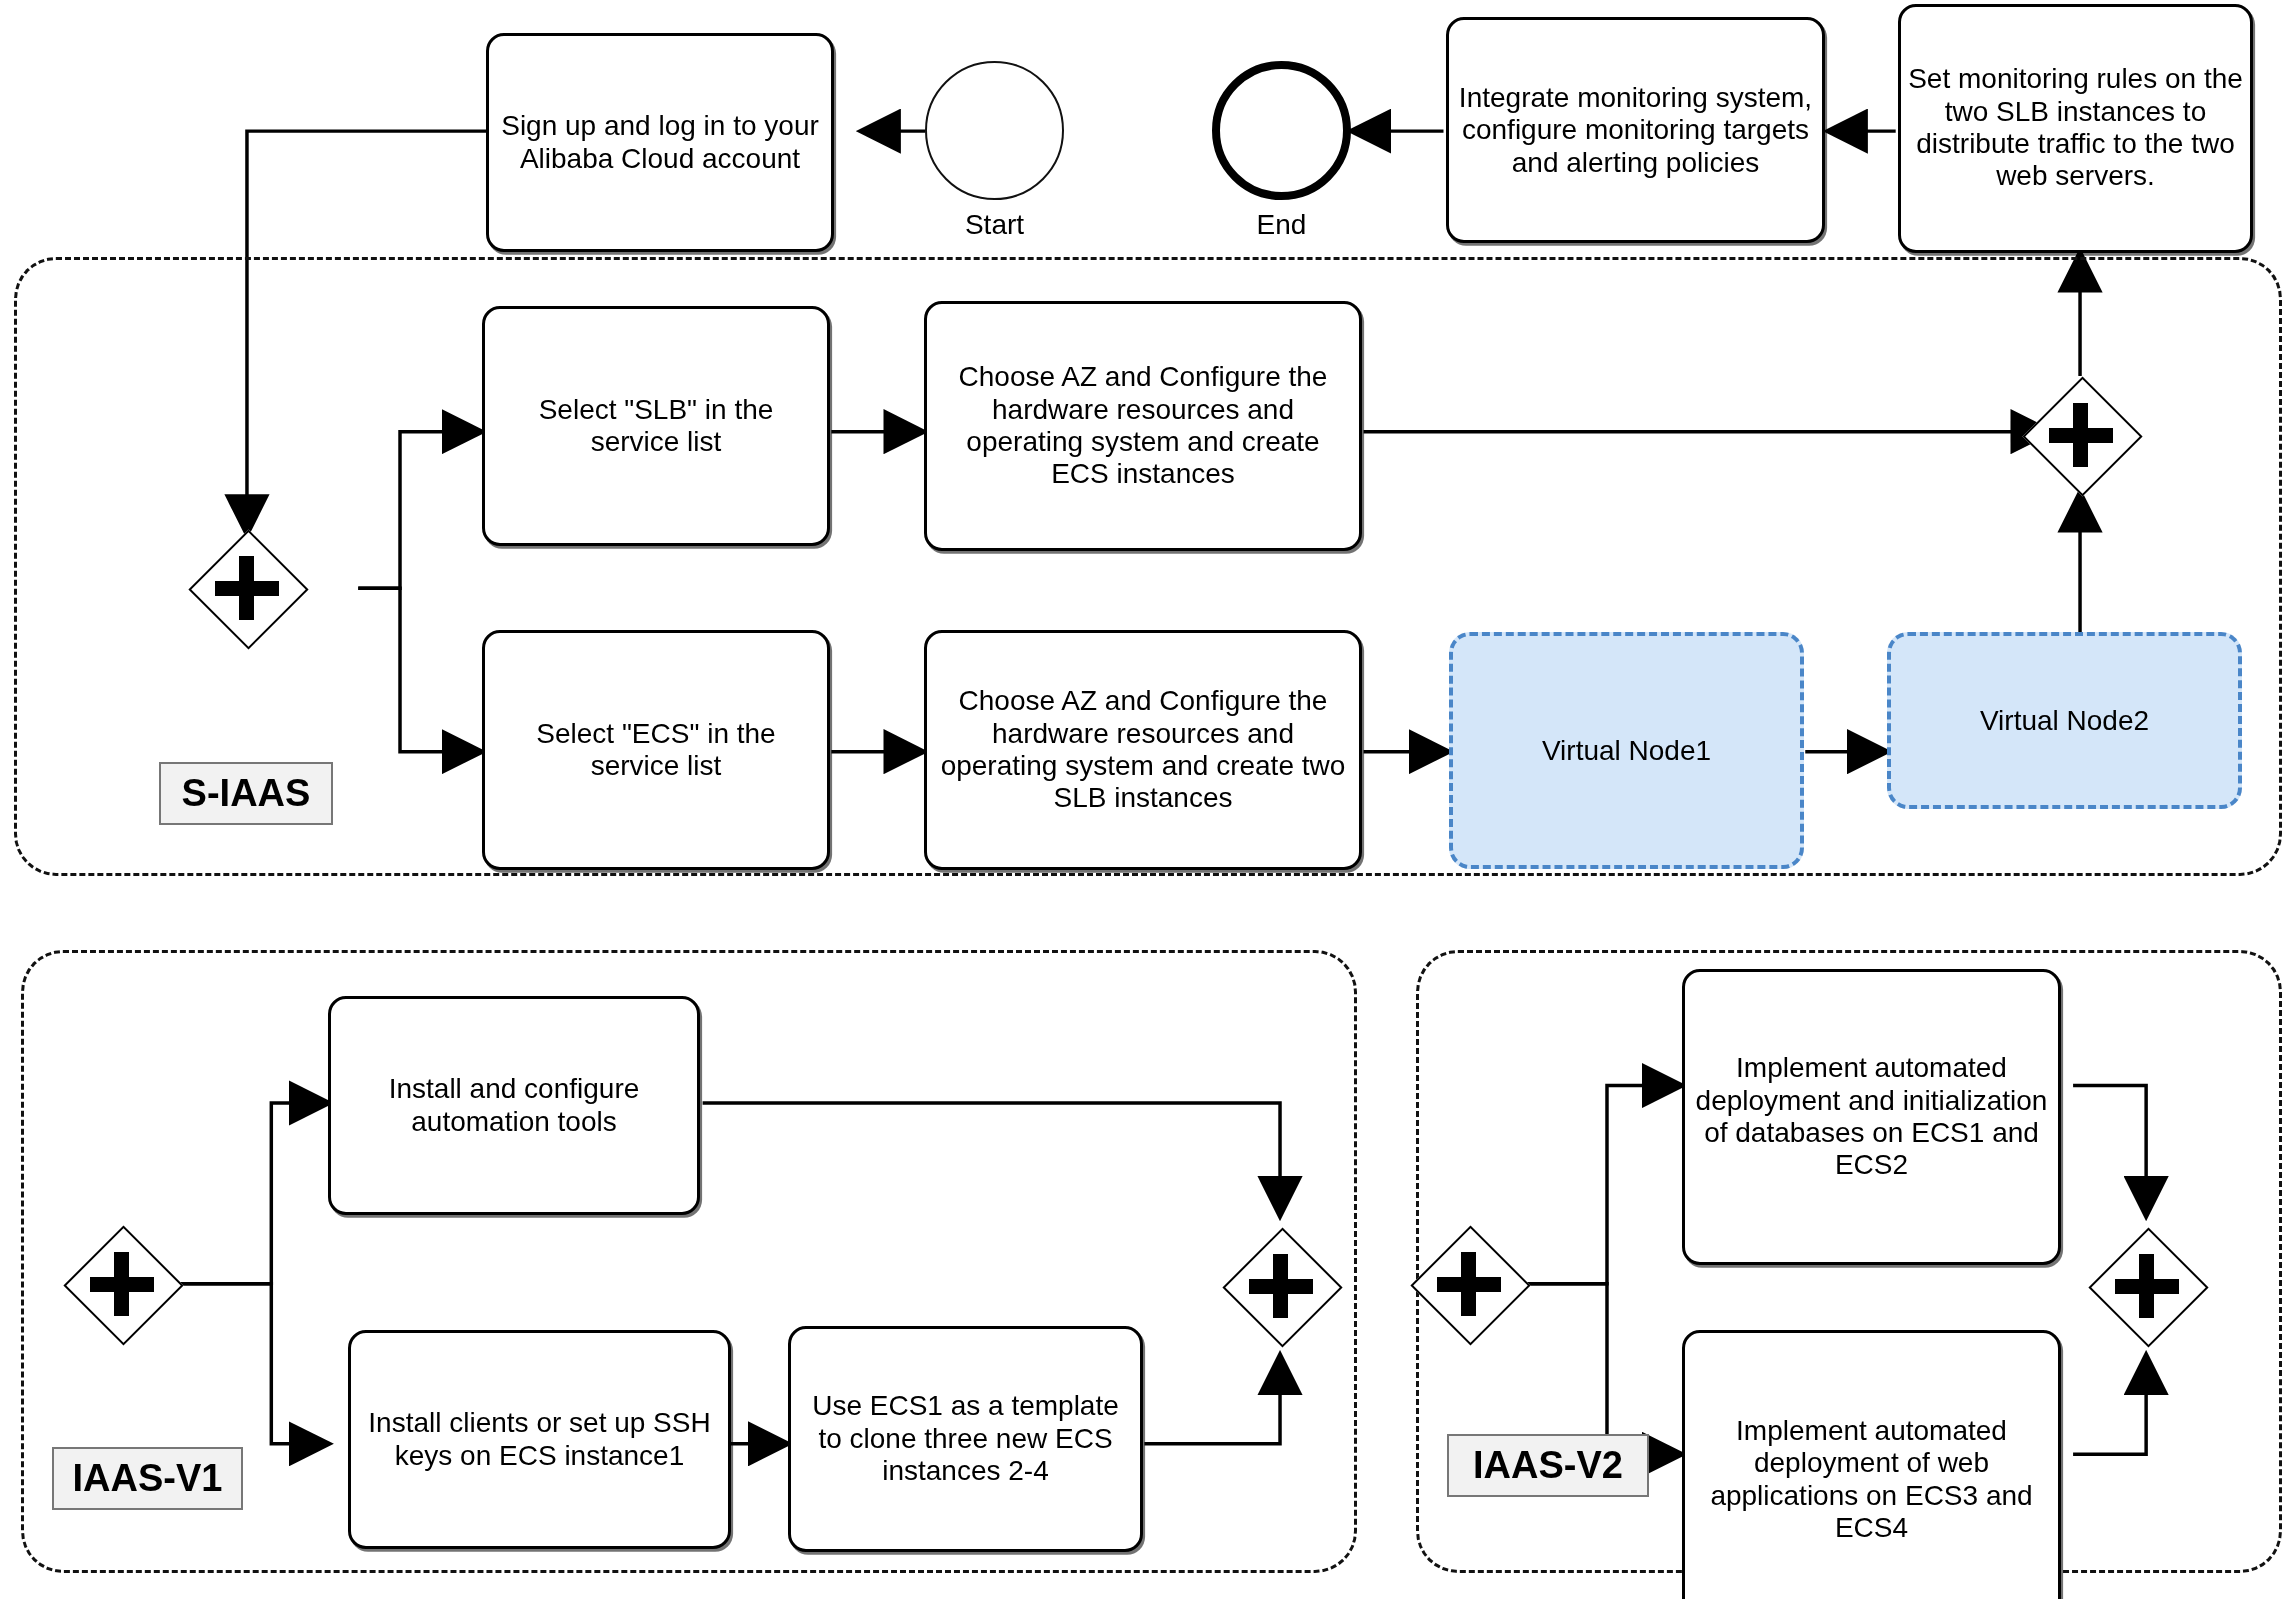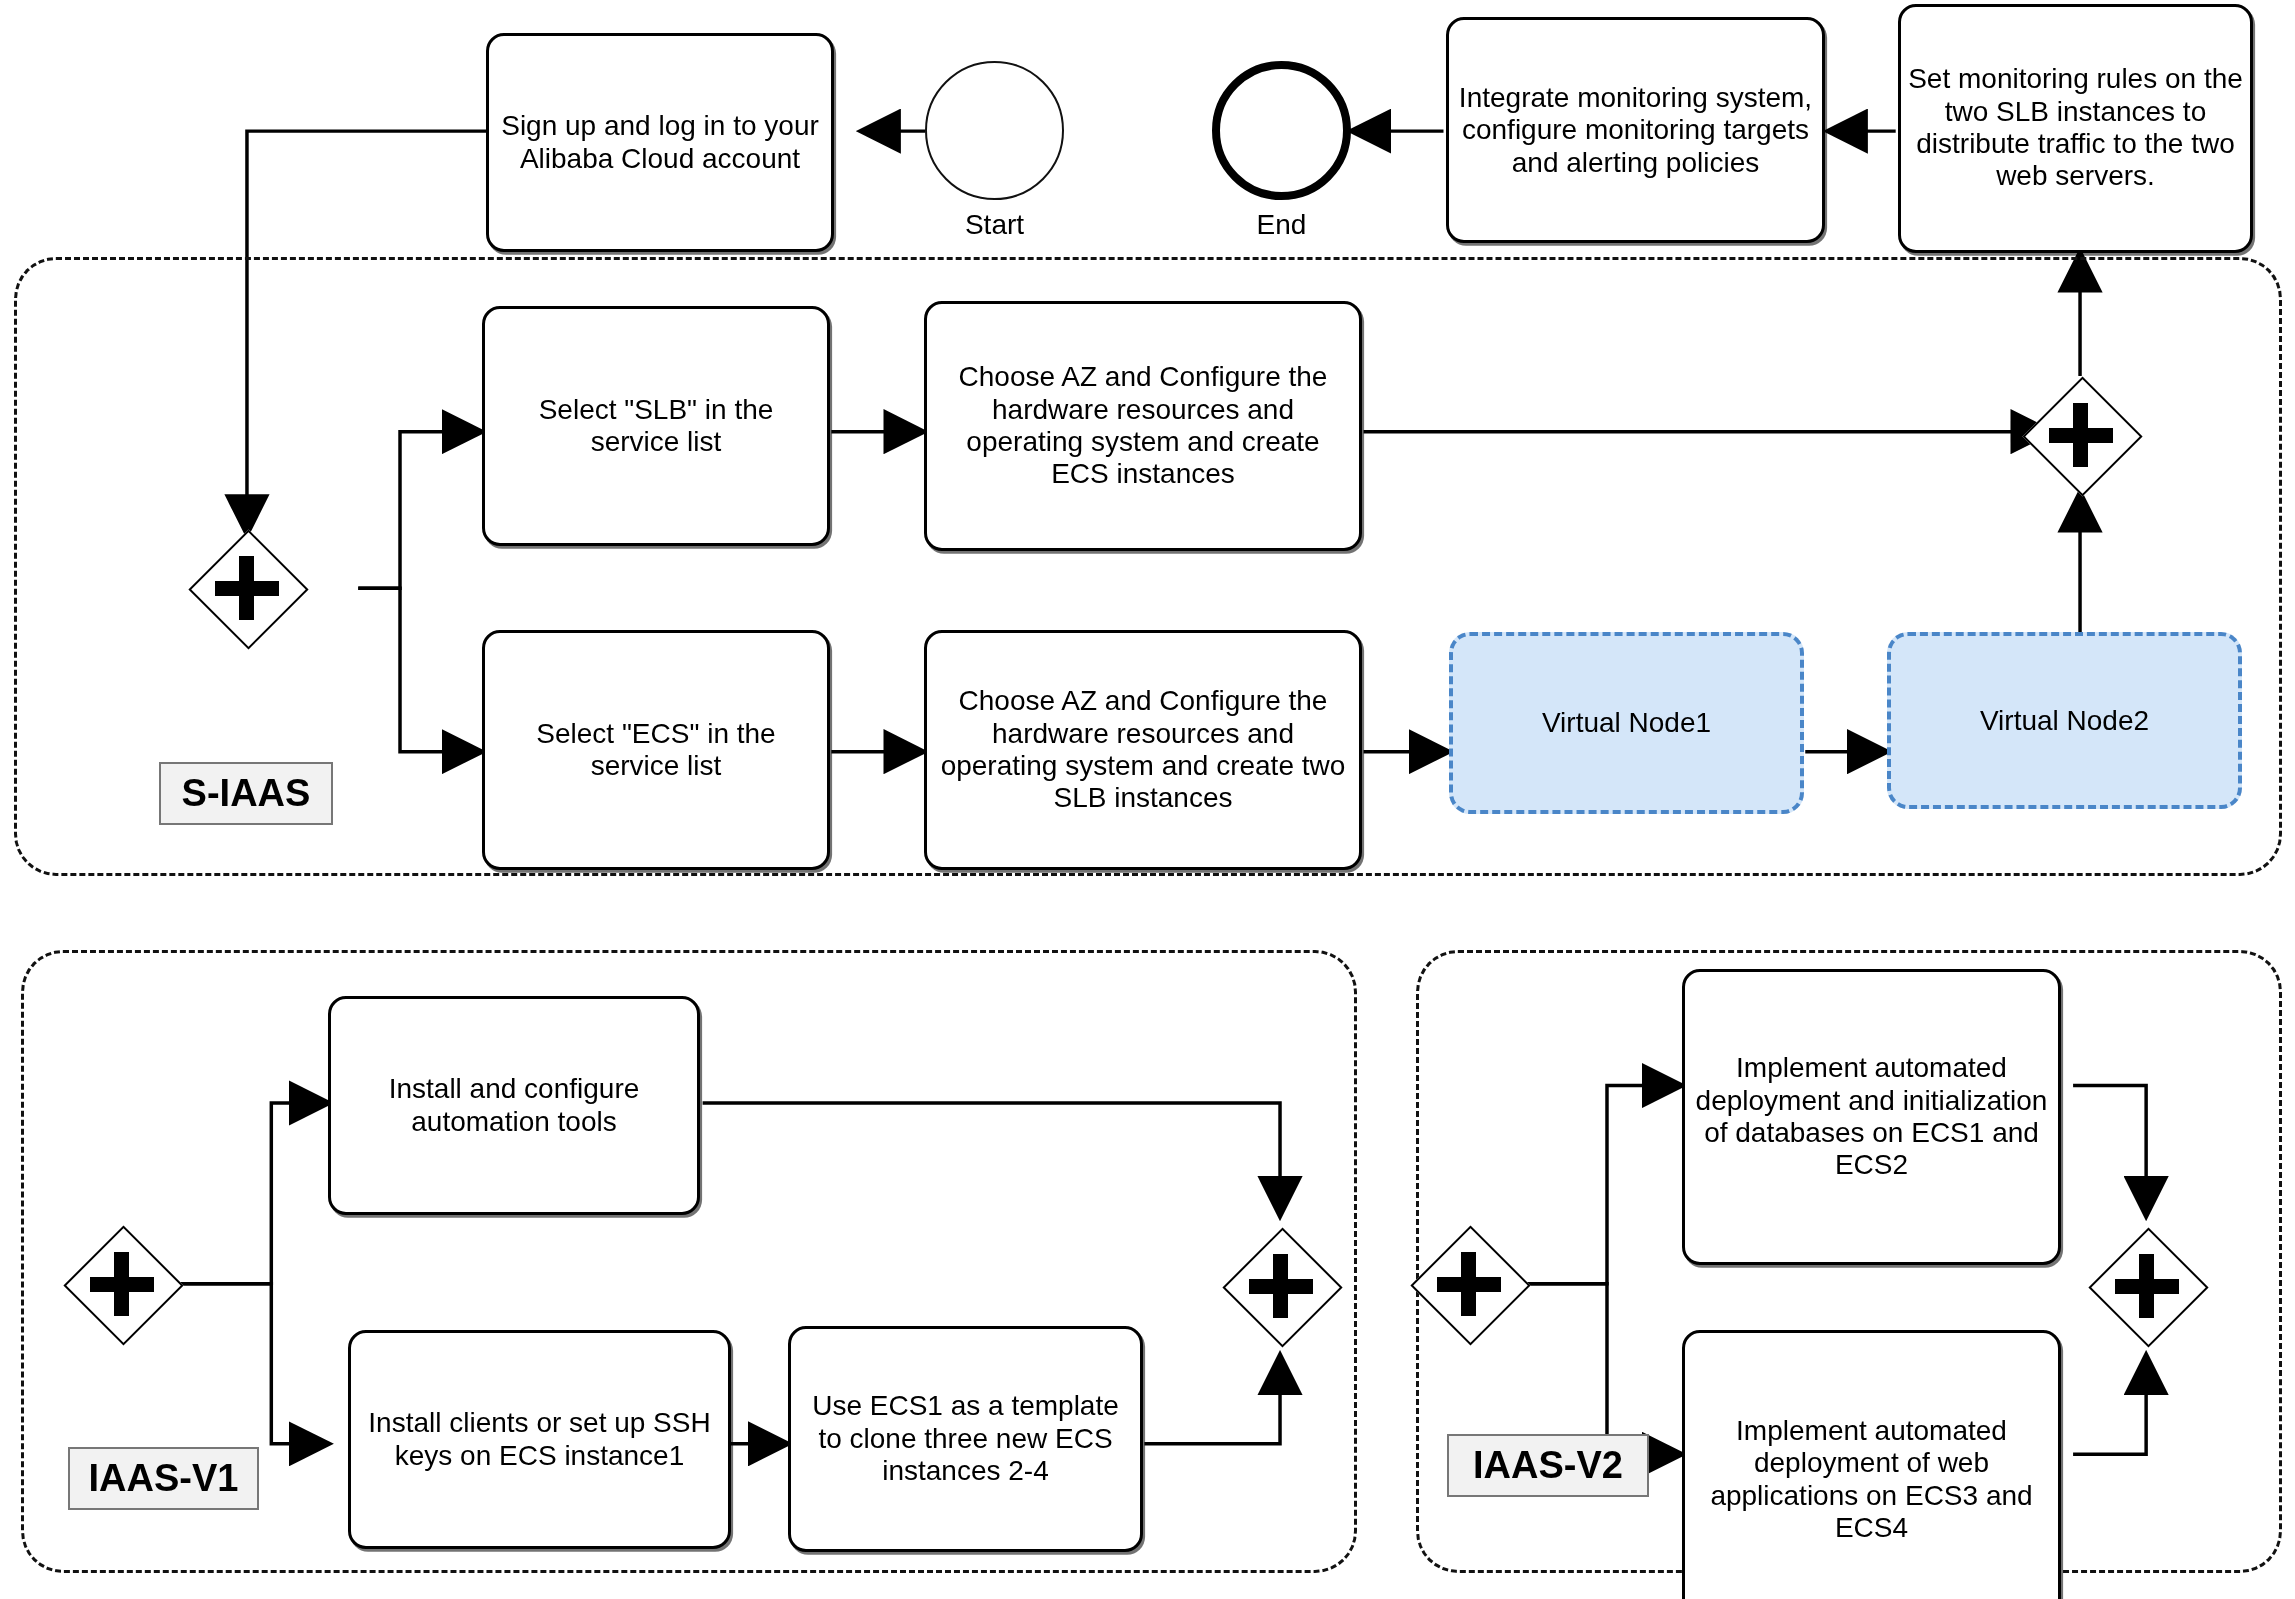--- a/index.html
+++ b/index.html
@@ -99,21 +99,21 @@
       <path d="M2980,1560 L3085,1560 L3085,1745"></path>
 
       <path d="M2980,2090 L3085,2090 L3085,1950"></path>
     </g>
   </svg>
 
   <div class="pool" style="left:14px;top:257px;width:2268px;height:619px;"></div>
   <div class="poollabel" style="left:159px;top:762px;width:174px;height:63px;">S-IAAS</div>
 
   <div class="pool" style="left:21px;top:950px;width:1336px;height:623px;"></div>
-  <div class="poollabel" style="left:52px;top:1447px;width:191px;height:63px;margin-left:16px;">IAAS-V1</div>
+  <div class="poollabel" style="left:52px;top:1447px;width:191px;height:63px;">IAAS-V1</div>
 
   <div class="pool" style="left:1416px;top:950px;width:866px;height:623px;"></div>
   <div class="poollabel" style="left:1447px;top:1413px;width:202px;height:63px;margin-top:21px;">IAAS-V2</div>
 
   <div class="task" style="left:486px;top:33px;width:348px;height:219px;">Sign up and log in to your Alibaba Cloud account</div>
 
   <div class="evt start" style="left:925px;top:61px;width:139px;height:139px;"></div>
   <div class="evtlabel" style="left:925px;top:209px;width:139px;">Start</div>
 
   <div class="evt end" style="left:1212px;top:61px;width:139px;height:139px;"></div>
@@ -130,21 +130,21 @@
   </div>
 
   <div class="task" style="left:482px;top:306px;width:348px;height:240px;">Select "SLB" in the service list</div>
 
   <div class="task" style="left:924px;top:301px;width:438px;height:250px;">Choose AZ and Configure the hardware resources and operating system and create ECS instances</div>
 
   <div class="task" style="left:482px;top:630px;width:348px;height:240px;">Select "ECS" in the service list</div>
 
   <div class="task" style="left:924px;top:630px;width:438px;height:240px;">Choose AZ and Configure the hardware resources and operating system and create two SLB instances</div>
 
-  <div class="vnode" style="left:1449px;top:632px;width:355px;height:182px;">Virtual Node1</div>
+  <div class="vnode" style="left:1449px;top:632px;width:355px;height:237px;">Virtual Node1</div>
 
   <div class="vnode" style="left:1887px;top:632px;width:355px;height:177px;">Virtual Node2</div>
 
   <div class="gw" style="left:2025px;top:379px;">
     <div class="dia"></div>
     <div class="ph"></div>
     <div class="pv"></div>
   </div>
 
   <div class="gw" style="left:66px;top:1228px;">

